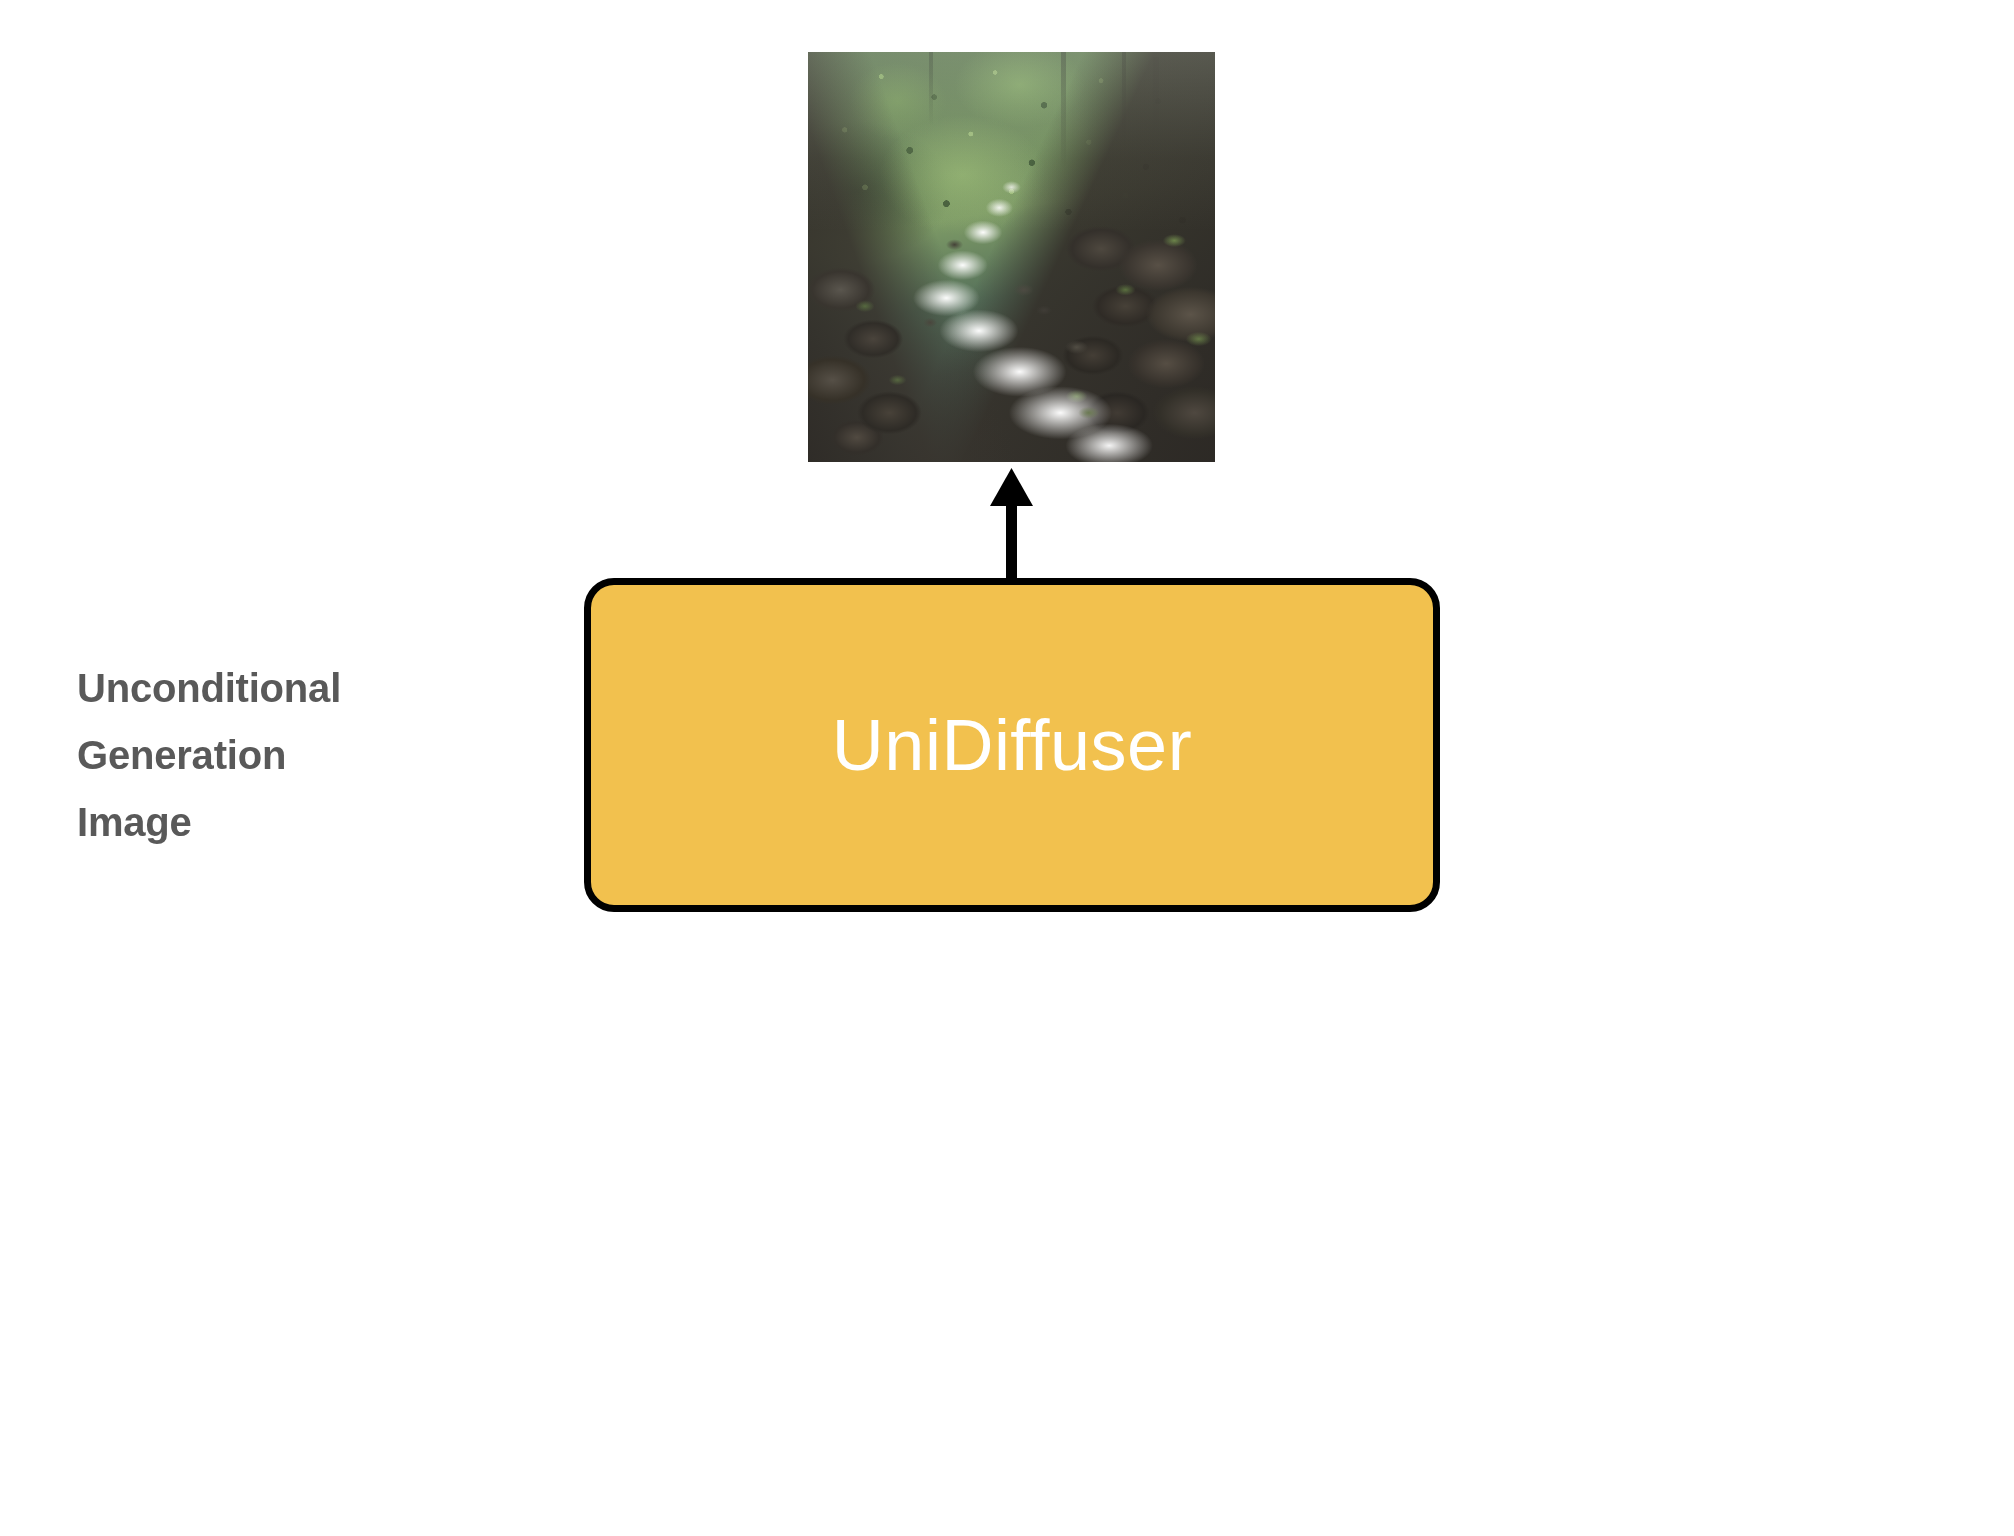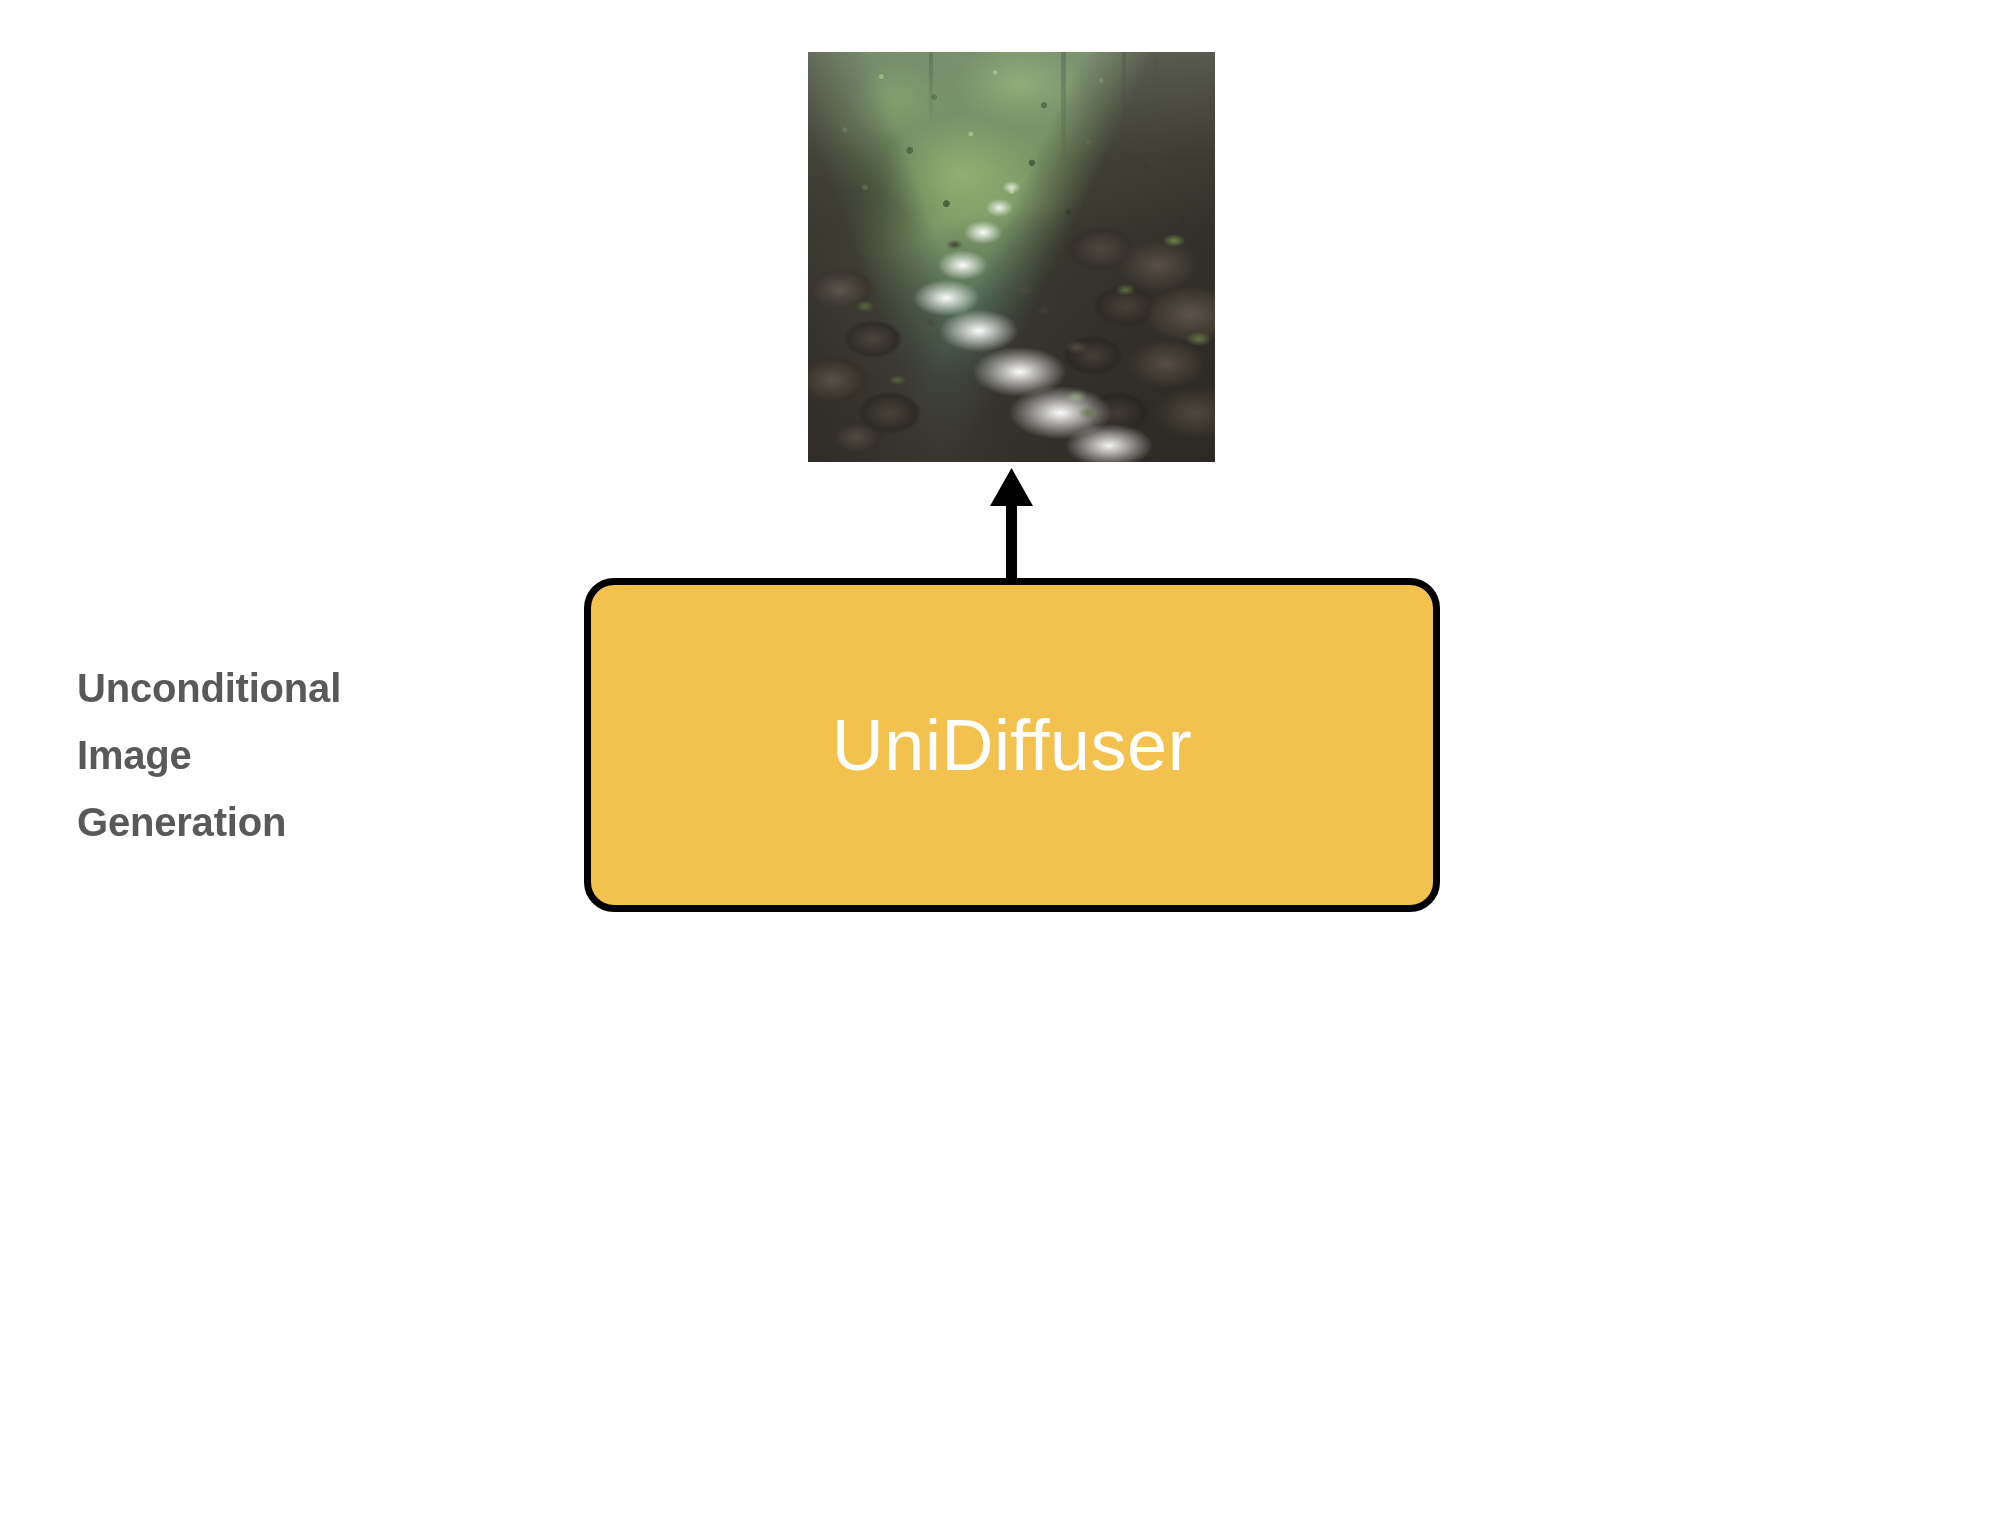--- a/index.html
+++ b/index.html
@@ -210,17 +210,17 @@
     <rect x="31" y="40" width="11" height="84" fill="#000000"></rect>
     <polygon points="36.5,6 58,44 15,44" fill="#000000"></polygon>
   </svg>
 
   <div class="model-box">
     <span class="model-box-label">UniDiffuser</span>
   </div>
 
   <div class="task-label">
     <div>Unconditional</div>
+    <div>Generation</div>
     <div>Image</div>
-    <div>Generation</div>
   </div>
 
 </div>
 
 </body></html>

